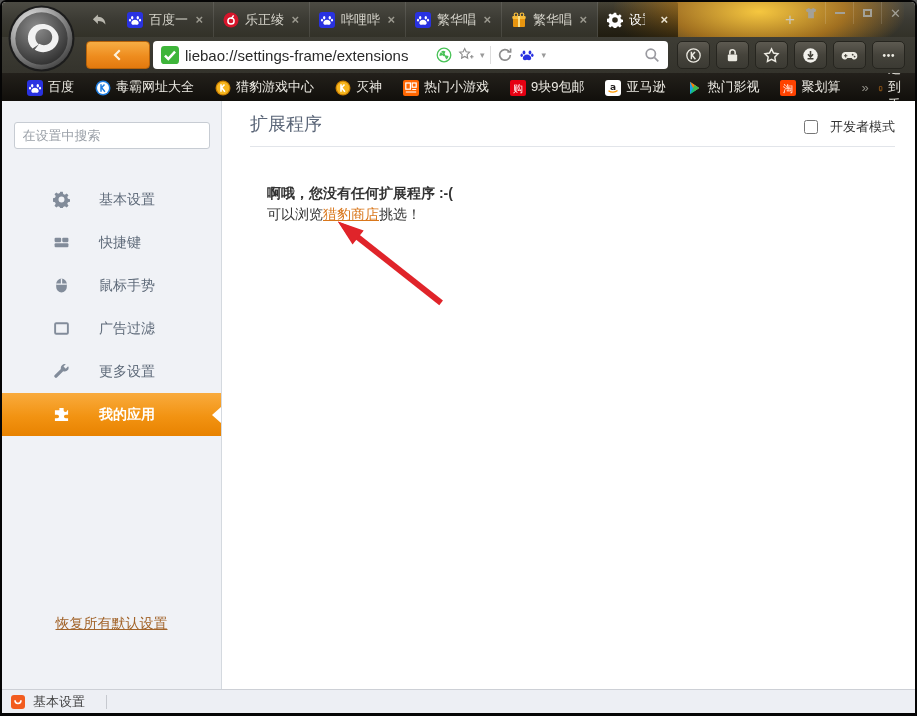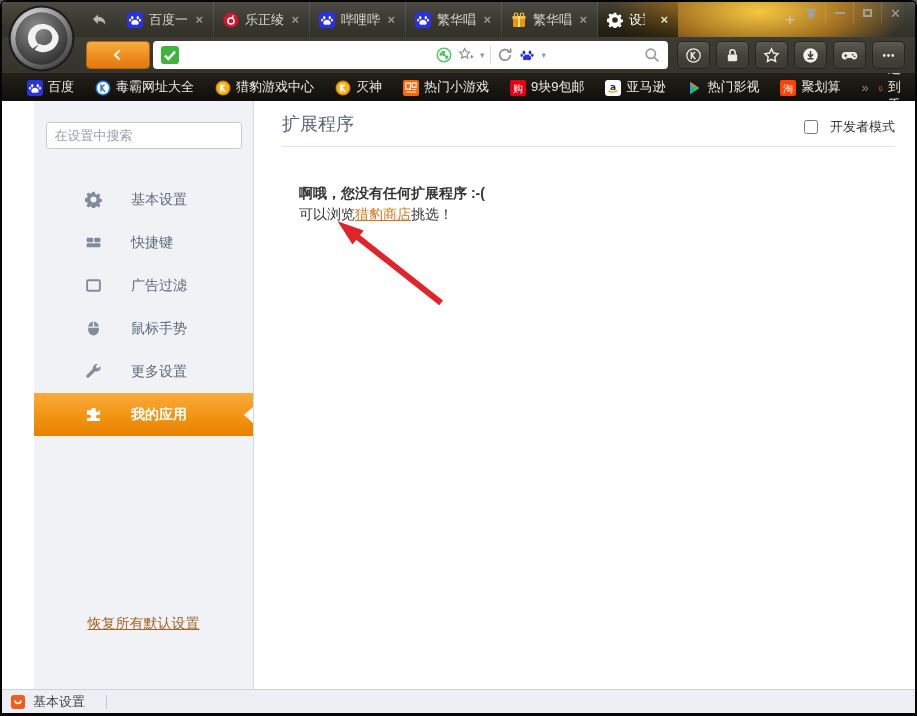--- a/index.html
+++ b/index.html
@@ -62,21 +62,21 @@
   
   .bmbar { height:28px; flex:0 0 28px; background:linear-gradient(180deg,#23201b 0%,#110f0b 100%);
            display:flex; align-items:center; padding:0 10px; gap:9px; color:#eceae3; font-size:13px; }
   .bm-home { color:#b9b7ae; width:16px; height:16px; }
   .bmitem { display:flex; align-items:flex-end; gap:5px; padding:0 6px; white-space:nowrap; }
   .bmitem .bicon { width:16px; height:16px; flex:0 0 16px; }
   .bm-overflow { color:#8f8d85; font-size:13px; margin-left:6px; }
   .bm-send { margin-left:auto; display:flex; align-items:center; gap:5px; padding-right:2px; }
 
   
-  .content { flex:1; display:flex; position:relative; background:#fff; min-height:0;margin-left:32px; }
+  .content { flex:1; display:flex; position:relative; background:#fff; min-height:0; }
   .sidebar { width:220px; flex:0 0 220px; background:#f0f2f6; border-right:1px solid #d4d9df; position:relative; }
   .sidesearch { display:block; margin:21px auto 0; width:196px; height:27px; border:1px solid #c7ccd3; border-radius:3px;
                 padding:0 8px; font-size:13px; color:#333; background:#fff; outline:none;
                 font-family:"Liberation Sans","DejaVu Sans",sans-serif; }
   .sidesearch::placeholder { color:#9aa0a8; }
   .sidelist { margin-top:29px; }
   .side-item { height:43px; display:flex; align-items:center; padding-left:51px; gap:29px;
                font-size:14px; color:#5e6a79; position:relative; cursor:default; }
   .side-item .sicon { width:17px; height:17px; color:#828c9a; flex:0 0 17px; }
   .side-item.active { background:linear-gradient(180deg,#f9ab3d 0%,#f29312 55%,#e88200 100%);
@@ -236,20 +236,21 @@
           <path d="M10 2.5L4.5 8 10 13.5"></path>
         </svg>
     </div>
     <div class="addrbar">
       <span class="checkbadge">
         <svg viewBox="0 0 16 16">
             <rect width="16" height="16" rx="3" fill="#3eb53a"></rect>
             <path d="M3.5 8.5l3 3 6-6.5" stroke="#fff" stroke-width="2.2" fill="none"></path>
           </svg>
       </span>
+      <span class="url">liebao://settings-frame/extensions</span>
       <span class="addr-spacer"></span>
       <span class="aicon">
         <svg viewBox="0 0 16 16">
             <circle cx="8" cy="8" r="6.8" fill="none" stroke="#49c257" stroke-width="1.3"></circle>
             <path fill="#49c257" d="M8 8L5.2 4.2a4.6 4.6 0 014.3.2zM8 8l4.6 1a4.6 4.6 0 01-2.3 3.6zM8 8l-4.5 1.1A4.6 4.6 0 015 4.9z"></path>
             <circle cx="8" cy="8" r="1.2" fill="#49c257"></circle>
           </svg>
       </span>
       <span class="aicon">
         <svg viewBox="0 0 18 16" fill="none" stroke="currentColor" stroke-width="1.3">
@@ -437,31 +438,31 @@
           </div>
           <div class="side-item">
             <span class="sicon"><svg viewBox="0 0 16 16" fill="currentColor">
                 <rect x="1.5" y="3.5" width="6.2" height="4.2" rx="1"></rect>
                 <rect x="8.7" y="3.5" width="5.8" height="4.2" rx="1"></rect>
                 <rect x="1.5" y="8.7" width="13" height="3.8" rx="1"></rect>
               </svg></span>
             <span>快捷键</span>
           </div>
           <div class="side-item">
-            <span class="sicon"><svg viewBox="0 0 16 16" fill="none" stroke="currentColor" stroke-width="1.8">
-                <rect x="2" y="3" width="12" height="10" rx="1"></rect>
-              </svg></span>
-            <span>广告过滤</span>
-          </div>
-          <div class="side-item">
             <span class="sicon"><svg viewBox="0 0 16 16">
                 <path d="M8 1.5a5 5 0 015 5v3a5 5 0 01-10 0v-3a5 5 0 015-5z" fill="currentColor"></path>
                 <path d="M8 1.5v5.3M3 6.8h10" stroke="#f0f2f6" stroke-width="1.2" fill="none"></path>
               </svg></span>
             <span>鼠标手势</span>
+          </div>
+          <div class="side-item">
+            <span class="sicon"><svg viewBox="0 0 16 16" fill="none" stroke="currentColor" stroke-width="1.8">
+                <rect x="2" y="3" width="12" height="10" rx="1"></rect>
+              </svg></span>
+            <span>广告过滤</span>
           </div>
           <div class="side-item">
             <span class="sicon"><svg viewBox="0 0 16 16" fill="currentColor">
                 <path d="M14.8 4.1a3.9 3.9 0 01-5.2 3.7l-5.7 5.7a1.55 1.55 0 11-2.2-2.2l5.7-5.7A3.9 3.9 0 0112.1 1l-2.2 2.2 2.1 2.1 2.2-2.2c.4.6.6 1.3.6 2z"></path>
               </svg></span>
             <span>更多设置</span>
           </div>
           <div class="side-item active">
             <span class="sicon"><svg viewBox="0 0 16 16" fill="currentColor">
                 <path d="M6 1.8h4v2.1a1.7 1.7 0 103.4 0h.8v4.3H12a1.7 1.7 0 100 3.4h2.2v2.6H1.8v-2.6H4a1.7 1.7 0 100-3.4H1.8V3.9H6z"></path>

